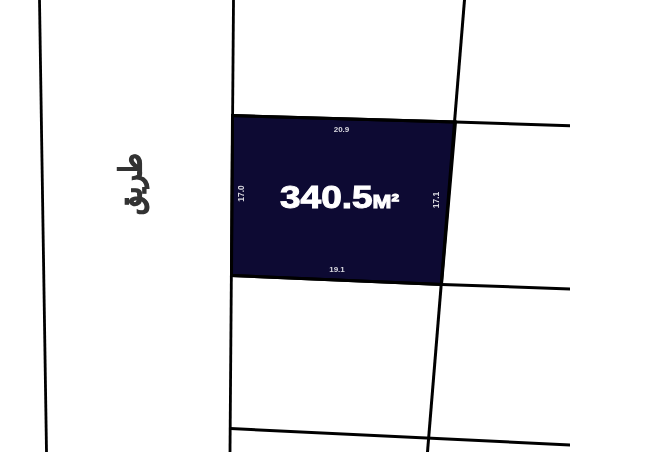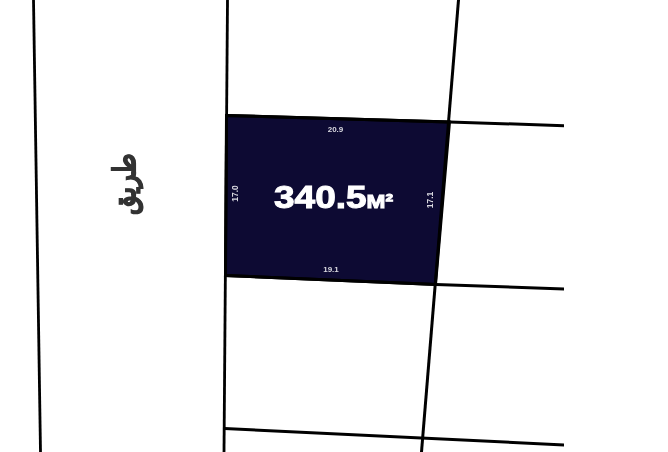--- a/index.html
+++ b/index.html
@@ -1,16 +1,16 @@
 <!DOCTYPE html>
 <html><head>
 <meta charset="utf-8">
 <style>
   html,body{margin:0;padding:0;background:#fff;}
-  .wrap{position:relative;width:564px;height:452px;overflow:hidden;font-family:"Liberation Sans",sans-serif;}
+  .wrap{position:relative;width:564px;height:452px;overflow:hidden;font-family:"Liberation Sans",sans-serif;margin-left:6px;}
   svg{position:absolute;left:0;top:0;}
 </style>
 </head>
 <body>
 <div class="wrap">
 <svg width="668" height="452" viewBox="0 0 668 452">
 
   <polygon points="226.5,115.5 449.5,122 435.5,284.5 225.5,275.5" fill="#0d0a33" stroke="#000" stroke-width="3"></polygon>
 
   <line x1="33.5" y1="0" x2="40.5" y2="452" stroke="#000" stroke-width="2.8"></line>

